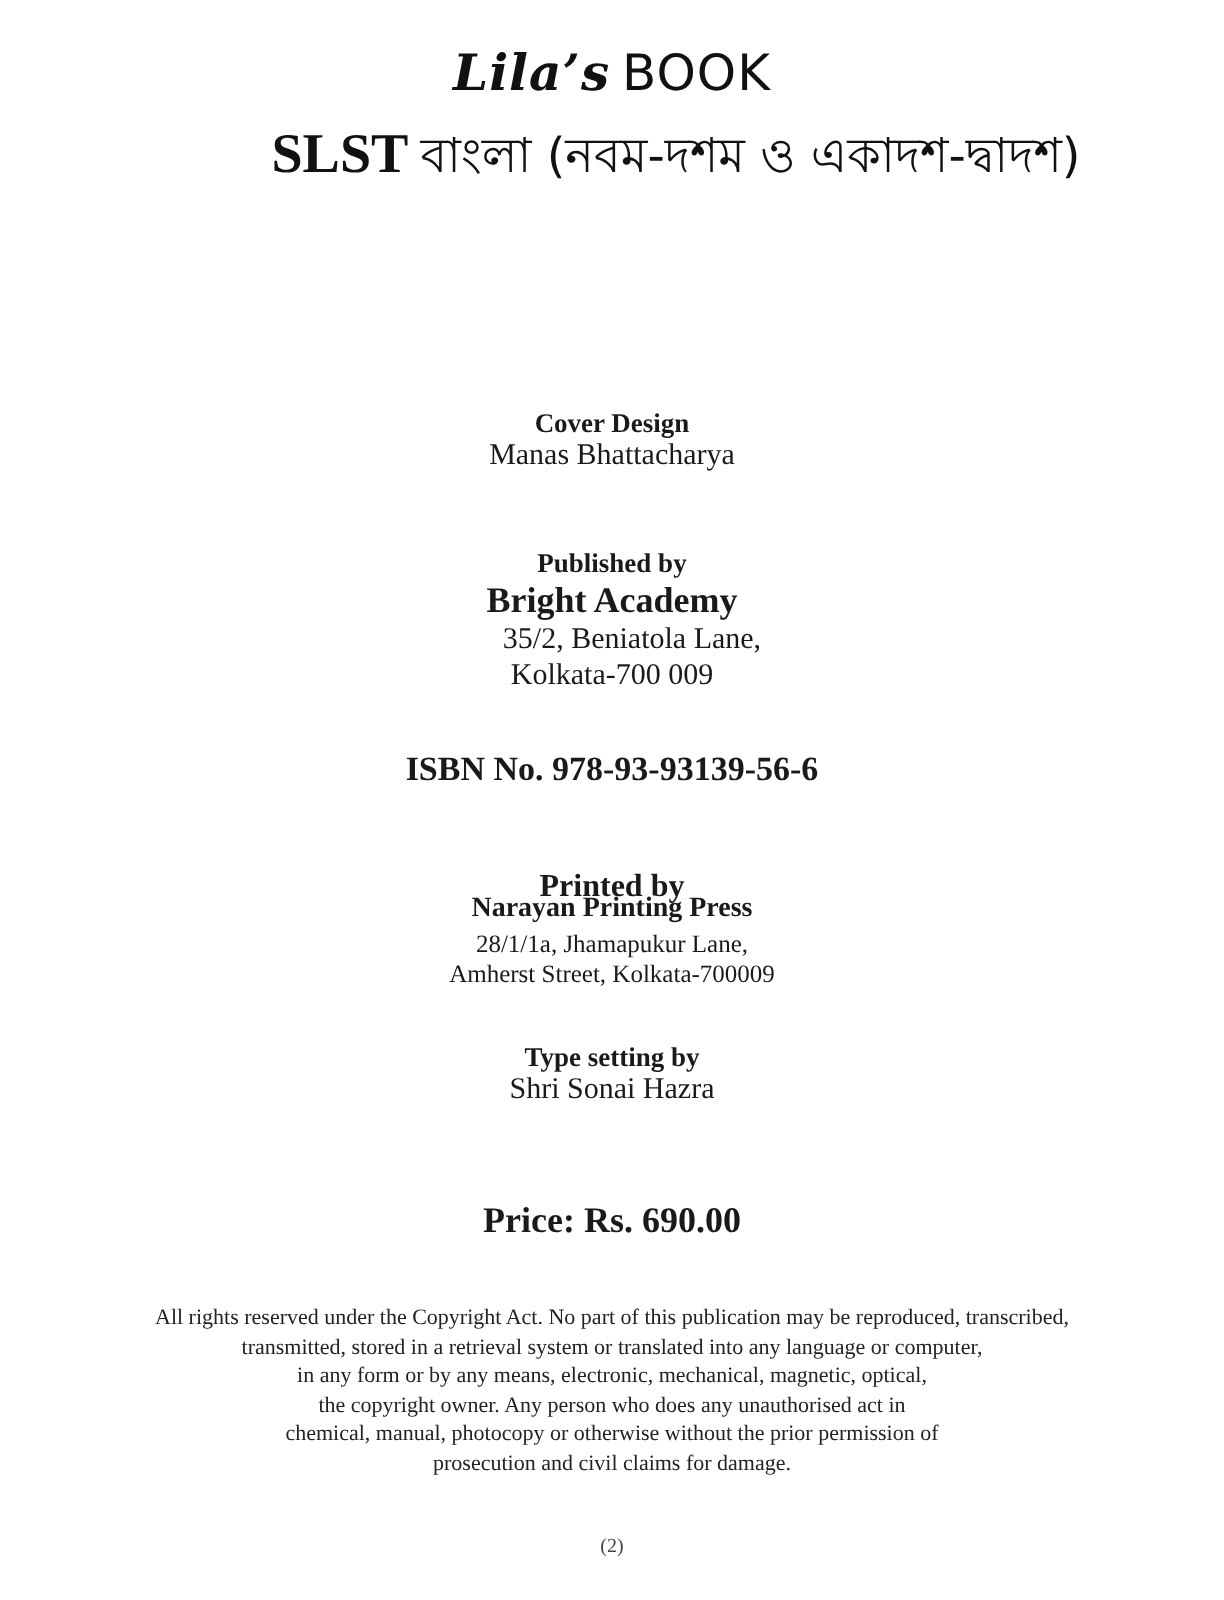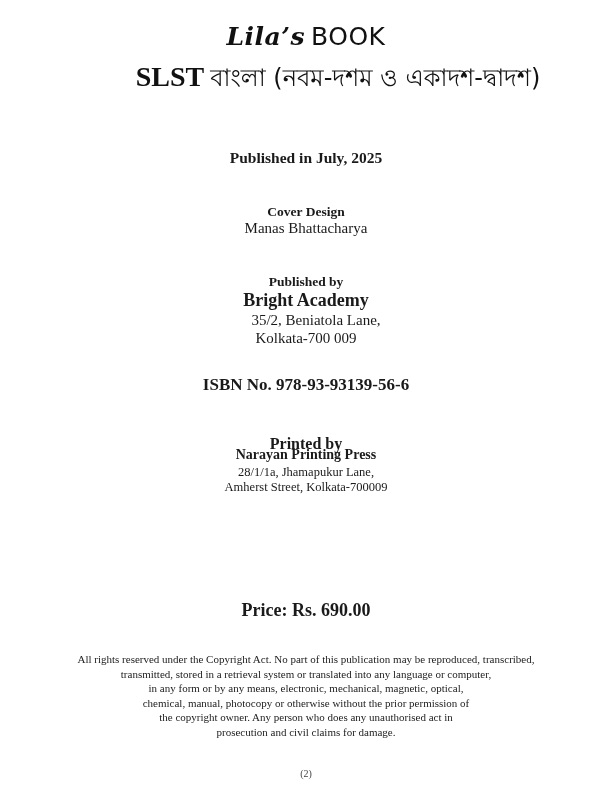--- a/index.html
+++ b/index.html
@@ -153,44 +153,45 @@
 <div class="page">
 
   <div class="center brand">
     <span class="script">Lila’s</span><span class="book">BOOK</span>
   </div>
 
   <div class="center title">
     <span class="latin">SLST</span><span class="bangla">বাংলা (নবম-দশম ও একাদশ-দ্বাদশ)</span>
   </div>
 
-  <div class="center pubdate">Published in July, 2025</div>
 
   <div class="center label-bold cover-label">Cover Design</div>
   <div class="center value-normal cover-value">Manas Bhattacharya</div>
 
   <div class="center label-bold pub-label">Published by</div>
   <div class="center pub-name">Bright Academy</div>
   <div class="center value-normal pub-addr1">35/2, Beniatola Lane,</div>
   <div class="center value-normal pub-addr2">Kolkata-700 009</div>
 
   <div class="center isbn">ISBN No. 978-93-93139-56-6</div>
 
   <div class="center printed-label">Printed by</div>
   <div class="center printed-name">Narayan Printing Press</div>
   <div class="center printed-addr1">28/1/1a, Jhamapukur Lane,</div>
   <div class="center printed-addr2">Amherst Street, Kolkata-700009</div>
 
+  <div class="center label-bold type-label">Type setting by</div>
+  <div class="center value-normal type-value">Shri Sonai Hazra</div>
 
   <div class="center price">Price: Rs. 690.00</div>
 
   <div class="rights">
     <span class="line">All rights reserved under the Copyright Act. No part of this publication may be reproduced, transcribed,</span>
     <span class="line">transmitted, stored in a retrieval system or translated into any language or computer,</span>
     <span class="line">in any form or by any means, electronic, mechanical, magnetic, optical,</span>
+    <span class="line">the copyright owner. Any person who does any unauthorised act in</span>
     <span class="line">chemical, manual, photocopy or otherwise without the prior permission of</span>
-    <span class="line">the copyright owner. Any person who does any unauthorised act in</span>
     <span class="line">prosecution and civil claims for damage.</span>
   </div>
 
   <div class="center pageno">(2)</div>
 
 </div>
 
 </body></html>

